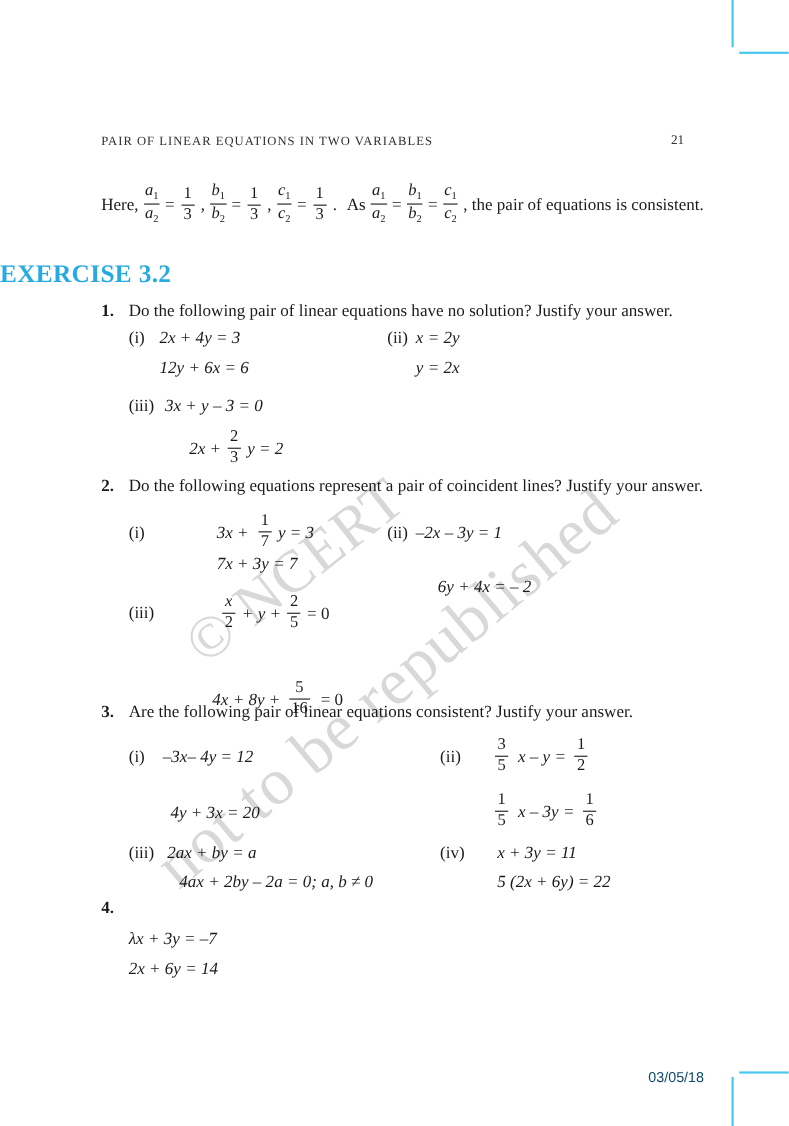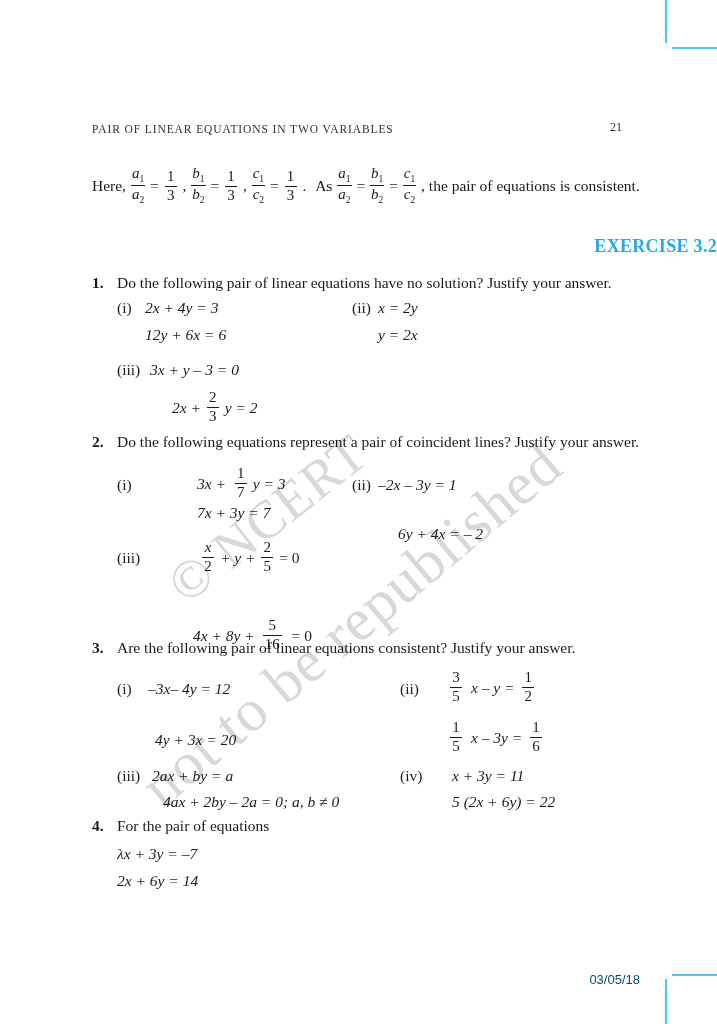--- a/index.html
+++ b/index.html
@@ -77,22 +77,22 @@
     position: absolute;
     font-size: 15.5px;
     line-height: 1.25;
     white-space: nowrap;
   }
 
   .exercise-title {
     position: absolute;
     left: 0; top: 236px;
     width: 717px;
-    text-align: right;
-    font-size: 18px;
+    text-align: left;
+    font-size: 23px;
     font-weight: bold;
     color: #27a9e1;
     letter-spacing: 0.3px;
   }
 
   .qnum { font-weight: bold; }
   .it { font-style: italic; font-family: Liberation Serif, serif; }
 
   
   .frac {
@@ -333,19 +333,18 @@
   <div class="row it" style="left:152px; top:766px;">2ax + by = a</div>
   <div class="row it" style="left:163px; top:792px;">4ax + 2by – 2a = 0;  a, b ≠ 0</div>
 
   <div class="row" style="left:400px; top:766px;">(iv)</div>
   <div class="row it" style="left:452px; top:766px;">x + 3y = 11</div>
   <div class="row it" style="left:452px; top:792px;">5 (2x + 6y) = 22</div>
 
   <div class="row" style="left:92px; top:816px;">
     <span class="qnum">4.</span>
   </div>
-  <div class="row" style="left:117px; top:816px;">For the pair of equations</div>
   <div class="row it" style="left:117px; top:844px;">λx + 3y = –7</div>
   <div class="row it" style="left:117px; top:871px;">2x + 6y = 14</div>
 
   <div class="footer-date">03/05/18</div>
 
 </div>
 
 </body></html>

